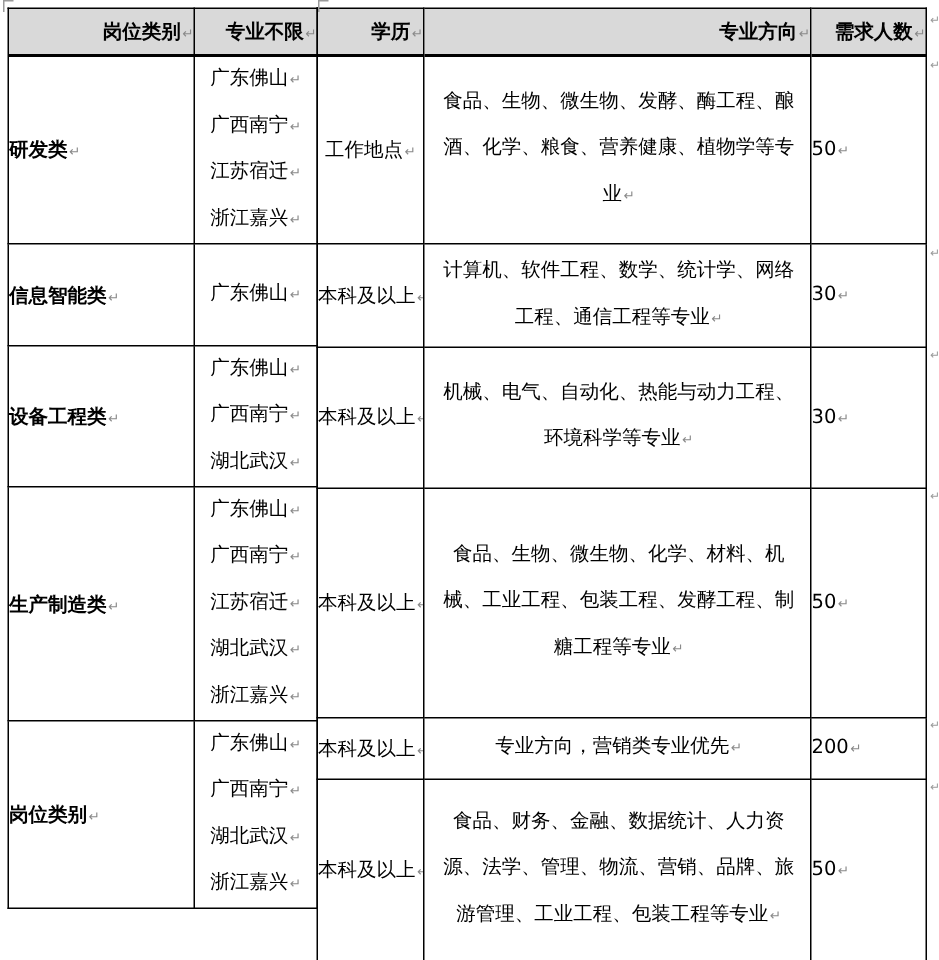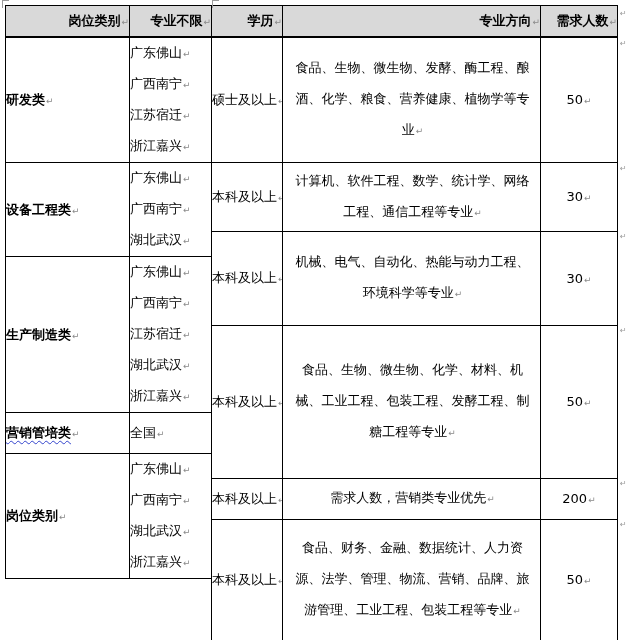--- a/index.html
+++ b/index.html
@@ -14,25 +14,25 @@
   thead th{
     background:#d9d9d9;
     border-bottom:2px solid #000;
     font-weight:bold;
     text-align:right;
     height:30px;
   }
   td{vertical-align:middle;}
 
   .cat-cell{text-align:left;font-weight:bold;}
-  .loc-cell{}
+  .loc-cell{text-align:center;}
   .loc-line{line-height:30px;white-space:nowrap;}
   .deg-cell{text-align:center;white-space:nowrap;}
   .maj-cell{text-align:center;padding:2px 6px 2px 8px;line-height:31px;}
-  .num-cell{text-align:center;}
+  .num-cell{text-align:left;}
 
   .mark{
     font-size:9px;
     color:#8a8a8a;
     margin-left:1px;
     font-weight:normal;
     vertical-align:baseline;
   }
   .wavy{
     text-decoration-line:underline;
@@ -70,42 +70,42 @@
     <tbody id="left-body">
         <tr style="height: 125px;">
           <td class="cat-cell"><span>研发类</span><span class="mark">↵</span></td>
           <td class="loc-cell">
             <div class="loc-line"><span>广东佛山</span><span class="mark">↵</span></div>
             <div class="loc-line"><span>广西南宁</span><span class="mark">↵</span></div>
             <div class="loc-line"><span>江苏宿迁</span><span class="mark">↵</span></div>
             <div class="loc-line"><span>浙江嘉兴</span><span class="mark">↵</span></div>
           </td>
         </tr>
+        <tr style="height: 68px;">
+          <td class="cat-cell"><span>信息智能类</span><span class="mark">↵</span></td>
+          <td class="loc-cell">
+            <div class="loc-line"><span>广东佛山</span><span class="mark">↵</span></div>
+          </td>
+        </tr>
         <tr style="height: 94px;">
           <td class="cat-cell"><span>设备工程类</span><span class="mark">↵</span></td>
           <td class="loc-cell">
             <div class="loc-line"><span>广东佛山</span><span class="mark">↵</span></div>
             <div class="loc-line"><span>广西南宁</span><span class="mark">↵</span></div>
             <div class="loc-line"><span>湖北武汉</span><span class="mark">↵</span></div>
           </td>
         </tr>
         <tr style="height: 153px;">
           <td class="cat-cell"><span>生产制造类</span><span class="mark">↵</span></td>
           <td class="loc-cell">
             <div class="loc-line"><span>广东佛山</span><span class="mark">↵</span></div>
             <div class="loc-line"><span>广西南宁</span><span class="mark">↵</span></div>
             <div class="loc-line"><span>江苏宿迁</span><span class="mark">↵</span></div>
             <div class="loc-line"><span>湖北武汉</span><span class="mark">↵</span></div>
             <div class="loc-line"><span>浙江嘉兴</span><span class="mark">↵</span></div>
-          </td>
-        </tr>
-        <tr style="height: 41px;">
-          <td class="cat-cell"><span class="wavy">营销管培类</span><span class="mark">↵</span></td>
-          <td class="loc-cell">
-            <div class="loc-line"><span>全国</span><span class="mark">↵</span></div>
           </td>
         </tr>
         <tr style="height: 121px;">
           <td class="cat-cell"><span>岗位类别</span><span class="mark">↵</span></td>
           <td class="loc-cell">
             <div class="loc-line"><span>广东佛山</span><span class="mark">↵</span></div>
             <div class="loc-line"><span>广西南宁</span><span class="mark">↵</span></div>
             <div class="loc-line"><span>湖北武汉</span><span class="mark">↵</span></div>
             <div class="loc-line"><span>浙江嘉兴</span><span class="mark">↵</span></div>
           </td>
@@ -121,42 +121,42 @@
       </colgroup>
     <thead>
       <tr>
         <th><span>学历</span><span class="mark">↵</span></th>
         <th><span>专业方向</span><span class="mark">↵</span></th>
         <th><span>需求人数</span><span class="mark">↵</span></th>
       </tr>
     </thead>
     <tbody id="right-body">
         <tr style="height: 125px;">
-          <td class="deg-cell"><span>硕士及以上</span><span class="mark">↵</span></td>
+          <td class="deg-cell"><span>工作地点</span><span class="mark">↵</span></td>
           <td class="maj-cell"><span>食品、生物、微生物、发酵、酶工程、酿酒、化学、粮食、营养健康、植物学等专业</span><span class="mark">↵</span></td>
           <td class="num-cell"><span>50</span><span class="mark">↵</span></td>
         </tr>
         <tr style="height: 68px;">
           <td class="deg-cell"><span>本科及以上</span><span class="mark">↵</span></td>
           <td class="maj-cell"><span>计算机、软件工程、数学、统计学、网络工程、通信工程等专业</span><span class="mark">↵</span></td>
           <td class="num-cell"><span>30</span><span class="mark">↵</span></td>
         </tr>
         <tr style="height: 94px;">
           <td class="deg-cell"><span>本科及以上</span><span class="mark">↵</span></td>
           <td class="maj-cell"><span>机械、电气、自动化、热能与动力工程、环境科学等专业</span><span class="mark">↵</span></td>
           <td class="num-cell"><span>30</span><span class="mark">↵</span></td>
         </tr>
         <tr style="height: 153px;">
           <td class="deg-cell"><span>本科及以上</span><span class="mark">↵</span></td>
           <td class="maj-cell"><span>食品、生物、微生物、化学、材料、机械、工业工程、包装工程、发酵工程、制糖工程等专业</span><span class="mark">↵</span></td>
           <td class="num-cell"><span>50</span><span class="mark">↵</span></td>
         </tr>
         <tr style="height: 41px;">
           <td class="deg-cell"><span>本科及以上</span><span class="mark">↵</span></td>
-          <td class="maj-cell"><span>需求人数，营销类专业优先</span><span class="mark">↵</span></td>
+          <td class="maj-cell"><span>专业方向，营销类专业优先</span><span class="mark">↵</span></td>
           <td class="num-cell"><span>200</span><span class="mark">↵</span></td>
         </tr>
         <tr style="height: 121px;">
           <td class="deg-cell"><span>本科及以上</span><span class="mark">↵</span></td>
           <td class="maj-cell"><span>食品、财务、金融、数据统计、人力资源、法学、管理、物流、营销、品牌、旅游管理、工业工程、包装工程等专业</span><span class="mark">↵</span></td>
           <td class="num-cell"><span>50</span><span class="mark">↵</span></td>
         </tr>
       </tbody>
   </table>
 

